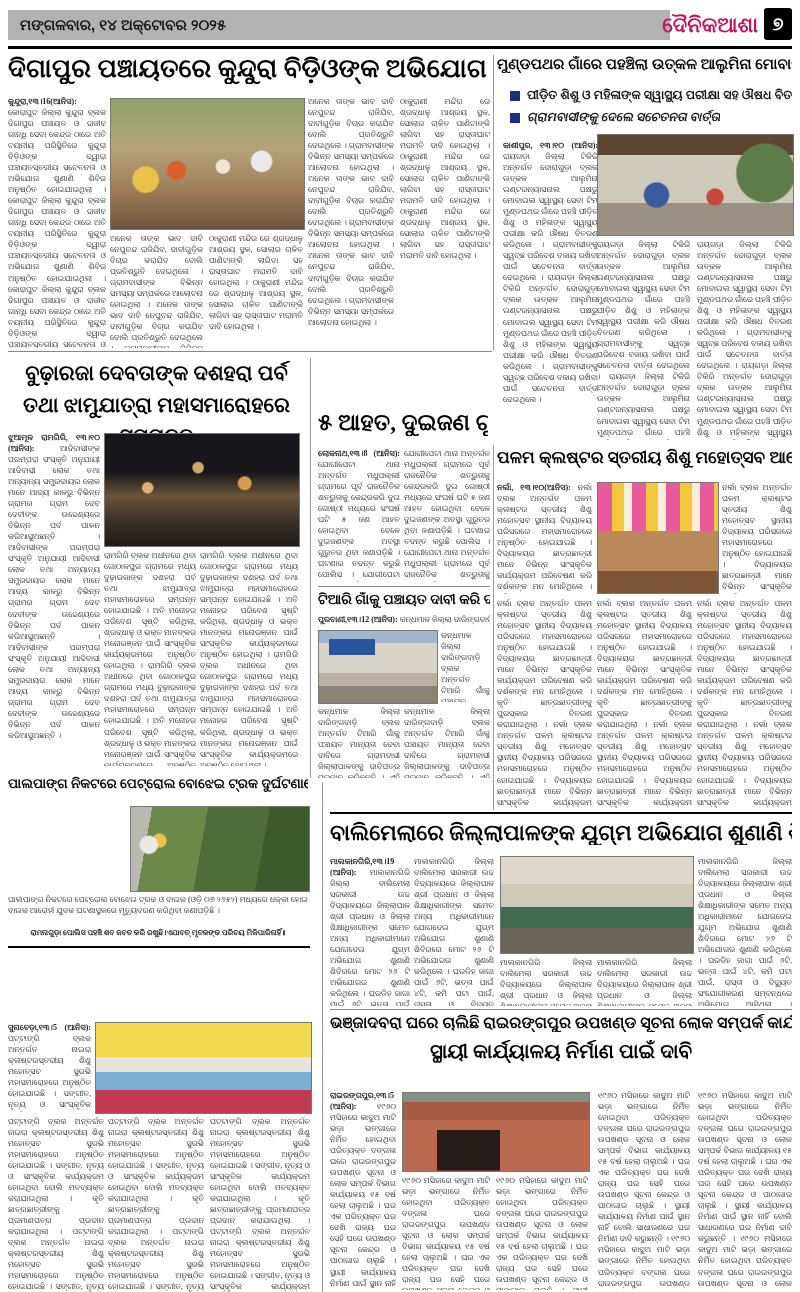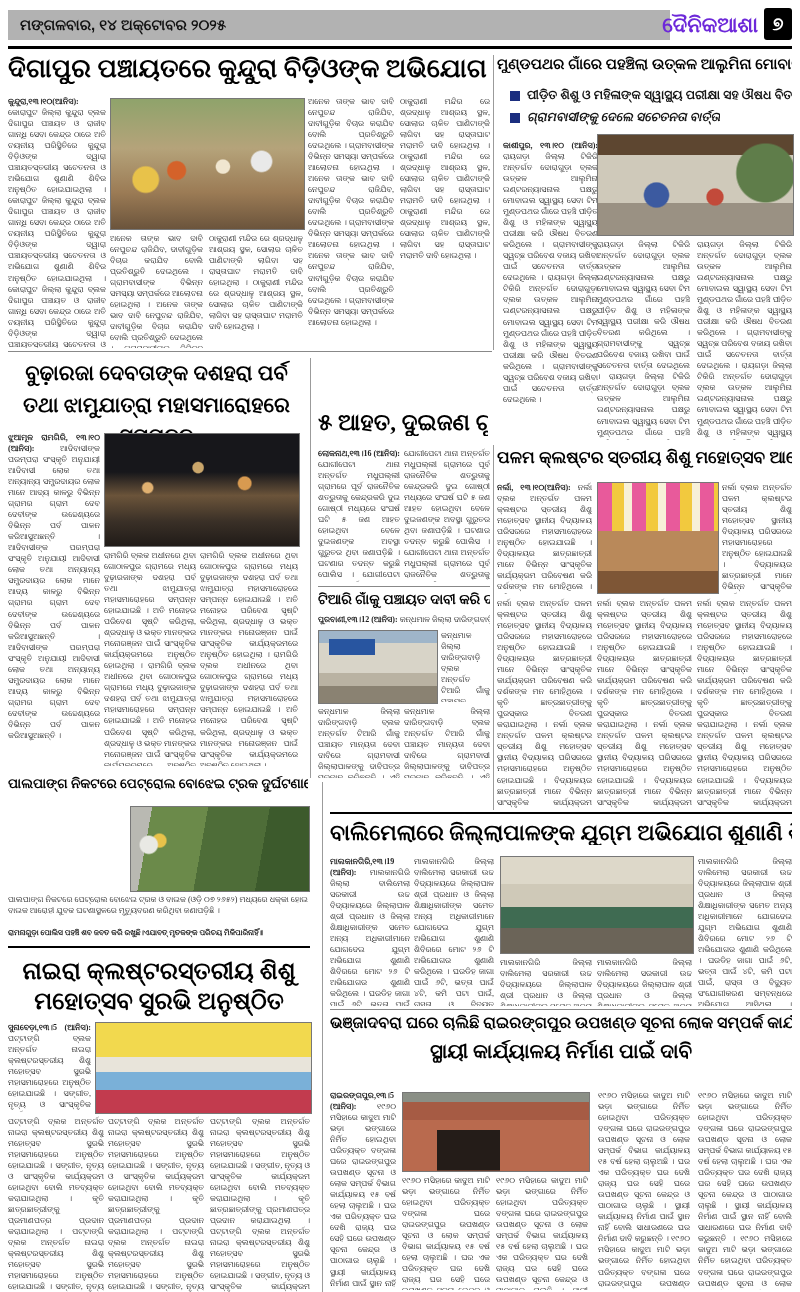--- a/index.html
+++ b/index.html
@@ -1,32 +1,32 @@
 <!DOCTYPE html>
 <html><head>
 <meta charset="utf-8">
 <style>
   html,body{margin:0;padding:0;background:#e9e9e9;}
   .page{position:relative;width:800px;height:1292px;background:#ffffff;margin:0 auto;
         font-family:"Liberation Serif","DejaVu Serif",serif;color:#141414;overflow:hidden;}
-  .abs{position:absolute;}
+  .abs{position:absolute;text-align:center;}
   .hl{font-weight:bold;color:#000;line-height:1.15;}
   .one{white-space:nowrap;overflow:hidden;}
   .ctr{text-align:center;}
   .bodytxt{font-size:8px;line-height:1.38;text-align:justify;overflow:hidden;word-break:break-word;color:#1c1c1c;}
   .dl{font-weight:bold;}
   .vrule{position:absolute;width:1px;background:#9b9b9b;}
   .hrule{position:absolute;background:#000;}
   .hrule-lt{position:absolute;background:#888;height:1px;}
   .photo{position:absolute;overflow:hidden;border:1px solid #777;}
   .cap{font-size:7.5px;font-weight:bold;line-height:1.3;overflow:hidden;}
   
   .datebar{background:#b2b2b2;display:flex;align-items:center;padding-left:12px;
            font-family:"Liberation Sans",sans-serif;font-weight:bold;font-size:15px;color:#111;}
-  .masthead{font-weight:bold;font-size:21px;color:#6d28d9;margin-left:8px;}
+  .masthead{font-weight:bold;font-size:21px;color:#be185d;margin-left:8px;}
   .pagebox{background:#000;color:#fff;display:flex;align-items:center;justify-content:center;
            font-weight:bold;font-size:18px;border-radius:3px;}
   
   .bullet-row{display:flex;align-items:center;gap:7px;}
   .bullet-sq{width:10px;height:10px;background:#1b2e7f;flex:0 0 auto;}
   .bullet-txt{font-weight:bold;font-size:12.5px;white-space:nowrap;overflow:hidden;}
   
   .ph-crowd{background:
     radial-gradient(circle at 18% 62%, #e8c24a 0 7%, rgba(0,0,0,0) 8%),
     radial-gradient(circle at 34% 55%, #d4622a 0 6%, rgba(0,0,0,0) 7%),
@@ -72,21 +72,21 @@
   <div class="abs datebar" style="left:8px;top:10px;width:650px;height:30px;">
     <span>ମଙ୍ଗଳବାର, ୧୪ ଅକ୍ଟୋବର ୨୦୨୫</span>
   </div>
   <div class="abs masthead" style="right:42px;top:13px;">ଦୈନିକଆଶା</div>
   <div class="abs pagebox" style="right:8px;top:8px;width:28px;height:32px;">
     <span>୭</span>
   </div>
   <div class="hrule" style="left:8px;top:46px;width:784px;height:3px;"></div>
 
   <div class="abs hl one" style="left:8px;top:54px;width:484px;font-size:26px;">ଦିଗାପୁର ପଞ୍ଚାୟତରେ କୁନ୍ଦୁରା ବିଡ଼ିଓଙ୍କ ଅଭିଯୋଗ ଶୁଣାଣି</div>
-  <p class="abs bodytxt" style="left:8px;top:96px;width:98px;height:252px;margin:0;"><b class="dl">କୁନ୍ଦୁରା,୧୩।୧୦(ଆନିସ):</b>
+  <p class="abs bodytxt" style="left:8px;top:96px;width:98px;height:252px;margin:0;"><b class="dl">କୁନ୍ଦୁରା,୧୩।16(ଆନିସ):</b>
      <span>କୋରାପୁଟ ଜିଲ୍ଲା କୁନ୍ଦୁରା ବ୍ଲକ ଦିଗାପୁର ପଞ୍ଚାୟତ ଓ ରାଜୀବ ଗାନ୍ଧି ସେବା କେନ୍ଦ୍ର ଠାରେ ଅତି ଚୟନୀୟ ପରିସ୍ଥିତିରେ କୁନ୍ଦୁରା ବିଡ଼ିଓଙ୍କ ଦ୍ୱାରା ପଞ୍ଚାୟତସ୍ତରୀୟ ସଚେତନତା ଓ ଅଭିଯୋଗ ଶୁଣାଣି ଶିବିର ଅନୁଷ୍ଠିତ ହୋଇଯାଇଥିଲା । କୋରାପୁଟ ଜିଲ୍ଲା କୁନ୍ଦୁରା ବ୍ଲକ ଦିଗାପୁର ପଞ୍ଚାୟତ ଓ ରାଜୀବ ଗାନ୍ଧି ସେବା କେନ୍ଦ୍ର ଠାରେ ଅତି ଚୟନୀୟ ପରିସ୍ଥିତିରେ କୁନ୍ଦୁରା ବିଡ଼ିଓଙ୍କ ଦ୍ୱାରା ପଞ୍ଚାୟତସ୍ତରୀୟ ସଚେତନତା ଓ ଅଭିଯୋଗ ଶୁଣାଣି ଶିବିର ଅନୁଷ୍ଠିତ ହୋଇଯାଇଥିଲା । କୋରାପୁଟ ଜିଲ୍ଲା କୁନ୍ଦୁରା ବ୍ଲକ ଦିଗାପୁର ପଞ୍ଚାୟତ ଓ ରାଜୀବ ଗାନ୍ଧି ସେବା କେନ୍ଦ୍ର ଠାରେ ଅତି ଚୟନୀୟ ପରିସ୍ଥିତିରେ କୁନ୍ଦୁରା ବିଡ଼ିଓଙ୍କ ଦ୍ୱାରା ପଞ୍ଚାୟତସ୍ତରୀୟ ସଚେତନତା ଓ ଅଭିଯୋଗ ଶୁଣାଣି ଶିବିର ଅନୁଷ୍ଠିତ ହୋଇଯାଇଥିଲା ।</span></p>
   <div class="photo ph-crowd" style="left:110px;top:98px;width:193px;height:130px;"></div>
   <p class="abs bodytxt" style="left:110px;top:233px;width:93px;height:115px;margin:0;">ଅନେକ ତାଙ୍କ ଭାବ ଦାବି ନେପୁଚନ୍ଦ ରାଜିଯିବ, ଦାବୀଗୁଡ଼ିକ ବିଚାର କରାଯିବ ବୋଲି ପ୍ରତିଶ୍ରୁତି ଦେଇଥିଲେ । ଗ୍ରାମବାସୀଙ୍କ ବିଭିନ୍ନ ସମସ୍ୟା ସମ୍ପର୍କରେ ଆଲୋଚନା ହୋଇଥିଲା । ଅନେକ ତାଙ୍କ ଭାବ ଦାବି ନେପୁଚନ୍ଦ ରାଜିଯିବ, ଦାବୀଗୁଡ଼ିକ ବିଚାର କରାଯିବ ବୋଲି ପ୍ରତିଶ୍ରୁତି ଦେଇଥିଲେ । ଗ୍ରାମବାସୀଙ୍କ ବିଭିନ୍ନ ସମସ୍ୟା ସମ୍ପର୍କରେ ଆଲୋଚନା ହୋଇଥିଲା ।</p>
   <p class="abs bodytxt" style="left:209px;top:233px;width:94px;height:115px;margin:0;">ଠାକୁରାଣୀ ମନ୍ଦିର ରେ ଶ୍ରଦ୍ଧାଳୁ ଆଶ୍ରୟ ସ୍ଥଳ, ସୋଲାର ଚାଳିତ ପାଣିଟାଙ୍କି ଲାଗିବା ସହ ରାସ୍ତାଘାଟ ମରାମତି ଦାବି ହୋଇଥିଲା । ଠାକୁରାଣୀ ମନ୍ଦିର ରେ ଶ୍ରଦ୍ଧାଳୁ ଆଶ୍ରୟ ସ୍ଥଳ, ସୋଲାର ଚାଳିତ ପାଣିଟାଙ୍କି ଲାଗିବା ସହ ରାସ୍ତାଘାଟ ମରାମତି ଦାବି ହୋଇଥିଲା ।</p>
   <p class="abs bodytxt" style="left:308px;top:96px;width:86px;height:252px;margin:0;">ଅନେକ ତାଙ୍କ ଭାବ ଦାବି ନେପୁଚନ୍ଦ ରାଜିଯିବ, ଦାବୀଗୁଡ଼ିକ ବିଚାର କରାଯିବ ବୋଲି ପ୍ରତିଶ୍ରୁତି ଦେଇଥିଲେ । ଗ୍ରାମବାସୀଙ୍କ ବିଭିନ୍ନ ସମସ୍ୟା ସମ୍ପର୍କରେ ଆଲୋଚନା ହୋଇଥିଲା । ଅନେକ ତାଙ୍କ ଭାବ ଦାବି ନେପୁଚନ୍ଦ ରାଜିଯିବ, ଦାବୀଗୁଡ଼ିକ ବିଚାର କରାଯିବ ବୋଲି ପ୍ରତିଶ୍ରୁତି ଦେଇଥିଲେ । ଗ୍ରାମବାସୀଙ୍କ ବିଭିନ୍ନ ସମସ୍ୟା ସମ୍ପର୍କରେ ଆଲୋଚନା ହୋଇଥିଲା । ଅନେକ ତାଙ୍କ ଭାବ ଦାବି ନେପୁଚନ୍ଦ ରାଜିଯିବ, ଦାବୀଗୁଡ଼ିକ ବିଚାର କରାଯିବ ବୋଲି ପ୍ରତିଶ୍ରୁତି ଦେଇଥିଲେ । ଗ୍ରାମବାସୀଙ୍କ ବିଭିନ୍ନ ସମସ୍ୟା ସମ୍ପର୍କରେ ଆଲୋଚନା ହୋଇଥିଲା ।</p>
   <p class="abs bodytxt" style="left:400px;top:96px;width:90px;height:252px;margin:0;">ଠାକୁରାଣୀ ମନ୍ଦିର ରେ ଶ୍ରଦ୍ଧାଳୁ ଆଶ୍ରୟ ସ୍ଥଳ, ସୋଲାର ଚାଳିତ ପାଣିଟାଙ୍କି ଲାଗିବା ସହ ରାସ୍ତାଘାଟ ମରାମତି ଦାବି ହୋଇଥିଲା । ଠାକୁରାଣୀ ମନ୍ଦିର ରେ ଶ୍ରଦ୍ଧାଳୁ ଆଶ୍ରୟ ସ୍ଥଳ, ସୋଲାର ଚାଳିତ ପାଣିଟାଙ୍କି ଲାଗିବା ସହ ରାସ୍ତାଘାଟ ମରାମତି ଦାବି ହୋଇଥିଲା । ଠାକୁରାଣୀ ମନ୍ଦିର ରେ ଶ୍ରଦ୍ଧାଳୁ ଆଶ୍ରୟ ସ୍ଥଳ, ସୋଲାର ଚାଳିତ ପାଣିଟାଙ୍କି ଲାଗିବା ସହ ରାସ୍ତାଘାଟ ମରାମତି ଦାବି ହୋଇଥିଲା ।</p>
   <div class="hrule-lt" style="left:8px;top:351px;width:484px;"></div>
 
   <div class="vrule" style="left:493px;top:55px;height:295px;"></div>
 
@@ -108,21 +108,21 @@
   <div class="abs hl ctr" style="left:8px;top:358px;width:297px;font-size:21px;line-height:1.5;">ବୁଢ଼ାରଜା ଦେବତାଙ୍କ ଦଶହରା ପର୍ବ ତଥା ଝାମୁଯାତ୍ରା ମହାସମାରୋହରେ ସମ୍ପନ୍ନ</div>
   <p class="abs bodytxt" style="left:8px;top:432px;width:92px;height:334px;margin:0;"><b class="dl">ଝୁଆମୂଳ ରାମଗିରି, ୧୩।୧୦ (ଆନିସ):</b>
      <span>ଆଦିବାସୀଙ୍କ ପରମ୍ପରା ସଂସ୍କୃତି ଅନୁଯାୟୀ ଆଦିବାସୀ ଲୋକ ତଥା ଅନ୍ୟାନ୍ୟ ସମ୍ପ୍ରଦାୟର ଲୋକ ମାନେ ଆଦ୍ୟ କାଳରୁ ବିଭିନ୍ନ ଗ୍ରାମର ଗ୍ରାମ ଦେବ ଦେବୀଙ୍କ ଉଦ୍ଦେଶ୍ୟରେ ବିଭିନ୍ନ ପର୍ବ ପାଳନ କରିଆସୁଅଛନ୍ତି । ଆଦିବାସୀଙ୍କ ପରମ୍ପରା ସଂସ୍କୃତି ଅନୁଯାୟୀ ଆଦିବାସୀ ଲୋକ ତଥା ଅନ୍ୟାନ୍ୟ ସମ୍ପ୍ରଦାୟର ଲୋକ ମାନେ ଆଦ୍ୟ କାଳରୁ ବିଭିନ୍ନ ଗ୍ରାମର ଗ୍ରାମ ଦେବ ଦେବୀଙ୍କ ଉଦ୍ଦେଶ୍ୟରେ ବିଭିନ୍ନ ପର୍ବ ପାଳନ କରିଆସୁଅଛନ୍ତି । ଆଦିବାସୀଙ୍କ ପରମ୍ପରା ସଂସ୍କୃତି ଅନୁଯାୟୀ ଆଦିବାସୀ ଲୋକ ତଥା ଅନ୍ୟାନ୍ୟ ସମ୍ପ୍ରଦାୟର ଲୋକ ମାନେ ଆଦ୍ୟ କାଳରୁ ବିଭିନ୍ନ ଗ୍ରାମର ଗ୍ରାମ ଦେବ ଦେବୀଙ୍କ ଉଦ୍ଦେଶ୍ୟରେ ବିଭିନ୍ନ ପର୍ବ ପାଳନ କରିଆସୁଅଛନ୍ତି ।</span></p>
   <div class="photo ph-night" style="left:104px;top:433px;width:194px;height:112px;"></div>
   <p class="abs bodytxt" style="left:104px;top:550px;width:92px;height:216px;margin:0;">ରାମଗିରି ବ୍ଲକ ଅଧୀନରେ ଥିବା ଗୋଠାଳପୁର ଗ୍ରାମରେ ମଧ୍ୟ ବୁଢ଼ାରଜାଙ୍କ ଦଶହରା ପର୍ବ ତଥା ଝାମୁଯାତ୍ରା ମହାସମାରୋହରେ ସମ୍ପନ୍ନ ହୋଇଯାଇଛି । ଅତି ମନୋହର ପରିବେଶ ସୃଷ୍ଟି କରିଥିଲା, ଶ୍ରଦ୍ଧାଳୁ ଓ ଭକ୍ତ ମାନଙ୍କର ମନୋରଞ୍ଜନ ପାଇଁ ସାଂସ୍କୃତିକ କାର୍ଯ୍ୟକ୍ରମରେ ଅନୁଷ୍ଠିତ ହୋଇଥିଲା । ରାମଗିରି ବ୍ଲକ ଅଧୀନରେ ଥିବା ଗୋଠାଳପୁର ଗ୍ରାମରେ ମଧ୍ୟ ବୁଢ଼ାରଜାଙ୍କ ଦଶହରା ପର୍ବ ତଥା ଝାମୁଯାତ୍ରା ମହାସମାରୋହରେ ସମ୍ପନ୍ନ ହୋଇଯାଇଛି । ଅତି ମନୋହର ପରିବେଶ ସୃଷ୍ଟି କରିଥିଲା, ଶ୍ରଦ୍ଧାଳୁ ଓ ଭକ୍ତ ମାନଙ୍କର ମନୋରଞ୍ଜନ ପାଇଁ ସାଂସ୍କୃତିକ କାର୍ଯ୍ୟକ୍ରମରେ ଅନୁଷ୍ଠିତ ହୋଇଥିଲା ।</p>
   <p class="abs bodytxt" style="left:200px;top:550px;width:98px;height:216px;margin:0;">ରାମଗିରି ବ୍ଲକ ଅଧୀନରେ ଥିବା ଗୋଠାଳପୁର ଗ୍ରାମରେ ମଧ୍ୟ ବୁଢ଼ାରଜାଙ୍କ ଦଶହରା ପର୍ବ ତଥା ଝାମୁଯାତ୍ରା ମହାସମାରୋହରେ ସମ୍ପନ୍ନ ହୋଇଯାଇଛି । ଅତି ମନୋହର ପରିବେଶ ସୃଷ୍ଟି କରିଥିଲା, ଶ୍ରଦ୍ଧାଳୁ ଓ ଭକ୍ତ ମାନଙ୍କର ମନୋରଞ୍ଜନ ପାଇଁ ସାଂସ୍କୃତିକ କାର୍ଯ୍ୟକ୍ରମରେ ଅନୁଷ୍ଠିତ ହୋଇଥିଲା । ରାମଗିରି ବ୍ଲକ ଅଧୀନରେ ଥିବା ଗୋଠାଳପୁର ଗ୍ରାମରେ ମଧ୍ୟ ବୁଢ଼ାରଜାଙ୍କ ଦଶହରା ପର୍ବ ତଥା ଝାମୁଯାତ୍ରା ମହାସମାରୋହରେ ସମ୍ପନ୍ନ ହୋଇଯାଇଛି । ଅତି ମନୋହର ପରିବେଶ ସୃଷ୍ଟି କରିଥିଲା, ଶ୍ରଦ୍ଧାଳୁ ଓ ଭକ୍ତ ମାନଙ୍କର ମନୋରଞ୍ଜନ ପାଇଁ ସାଂସ୍କୃତିକ କାର୍ଯ୍ୟକ୍ରମରେ ଅନୁଷ୍ଠିତ ହୋଇଥିଲା ।</p>
 
   <div class="vrule" style="left:310px;top:358px;height:420px;"></div>
 
   <div class="abs hl ctr one" style="left:318px;top:410px;width:170px;font-size:23px;">୫ ଆହତ, ଦୁଇଜଣ ଗୁରୁତର</div>
-  <p class="abs bodytxt" style="left:318px;top:448px;width:82px;height:134px;margin:0;"><b class="dl">ଲୋକନାଥ,୧୩।16 (ଆନିସ):</b>
+  <p class="abs bodytxt" style="left:318px;top:448px;width:82px;height:134px;margin:0;"><b class="dl">ଲୋକନାଥ,୧୩।8 (ଆନିସ):</b>
      <span>ଯୋଗୀପେଟା ଥାନା ଅନ୍ତର୍ଗତ ମଧୁପଲ୍ଲୀ ଗ୍ରାମରେ ପୂର୍ବ ରାଜନୈତିକ ଶତ୍ରୁତାକୁ କେନ୍ଦ୍ରକରି ଦୁଇ ଗୋଷ୍ଠୀ ମଧ୍ୟରେ ସଂଘର୍ଷ ଘଟି ୫ ଜଣ ଆହତ ହୋଇଥିବା ବେଳେ ଦୁଇଜଣଙ୍କ ଅବସ୍ଥା ଗୁରୁତର ଥିବା ଜଣାପଡ଼ିଛି । ଘଟଣାର ତଦନ୍ତ କରୁଛି ପୋଲିସ । ଯୋଗୀପେଟା ଥାନା ଅନ୍ତର୍ଗତ ମଧୁପଲ୍ଲୀ ଗ୍ରାମରେ ପୂର୍ବ ରାଜନୈତିକ ଶତ୍ରୁତାକୁ କେନ୍ଦ୍ରକରି ଦୁଇ ଗୋଷ୍ଠୀ ମଧ୍ୟରେ ସଂଘର୍ଷ ଘଟି ୫ ଜଣ ଆହତ ହୋଇଥିବା ବେଳେ ଦୁଇଜଣଙ୍କ ଅବସ୍ଥା ଗୁରୁତର ଥିବା ଜଣାପଡ଼ିଛି । ଘଟଣାର ତଦନ୍ତ କରୁଛି ପୋଲିସ ।</span></p>
   <p class="abs bodytxt" style="left:404px;top:448px;width:86px;height:134px;margin:0;">ଯୋଗୀପେଟା ଥାନା ଅନ୍ତର୍ଗତ ମଧୁପଲ୍ଲୀ ଗ୍ରାମରେ ପୂର୍ବ ରାଜନୈତିକ ଶତ୍ରୁତାକୁ କେନ୍ଦ୍ରକରି ଦୁଇ ଗୋଷ୍ଠୀ ମଧ୍ୟରେ ସଂଘର୍ଷ ଘଟି ୫ ଜଣ ଆହତ ହୋଇଥିବା ବେଳେ ଦୁଇଜଣଙ୍କ ଅବସ୍ଥା ଗୁରୁତର ଥିବା ଜଣାପଡ଼ିଛି । ଘଟଣାର ତଦନ୍ତ କରୁଛି ପୋଲିସ । ଯୋଗୀପେଟା ଥାନା ଅନ୍ତର୍ଗତ ମଧୁପଲ୍ଲୀ ଗ୍ରାମରେ ପୂର୍ବ ରାଜନୈତିକ ଶତ୍ରୁତାକୁ କେନ୍ଦ୍ରକରି ଦୁଇ ଗୋଷ୍ଠୀ ମଧ୍ୟରେ ସଂଘର୍ଷ ଘଟି ୫ ଜଣ ଆହତ ହୋଇଥିବା ବେଳେ ଦୁଇଜଣଙ୍କ ଅବସ୍ଥା ଗୁରୁତର ଥିବା ଜଣାପଡ଼ିଛି । ଘଟଣାର ତଦନ୍ତ କରୁଛି ପୋଲିସ ।</p>
   <div class="hrule-lt" style="left:318px;top:586px;width:172px;"></div>
 
   <div class="abs hl ctr one" style="left:318px;top:592px;width:172px;font-size:14px;">ଟିଆରି ଗାଁକୁ ପଞ୍ଚାୟତ ଦାବୀ କରି ଦାବିପତ୍ର</div>
   <p class="abs bodytxt one" style="left:318px;top:614px;width:172px;height:13px;margin:0;"><b class="dl">ପୁରବାଣୀ,୧୩।12 (ଆନିସ):</b>
      <span>କନ୍ଧମାଳ ଜିଲ୍ଲା ଦାରିଙ୍ଗବାଡ଼ି ବ୍ଲକ ଅନ୍ତର୍ଗତ ଟିଆରି ଗାଁକୁ ପଞ୍ଚାୟତ ମାନ୍ୟତା ଦେବା ଦାବିରେ ଗ୍ରାମବାସୀ ଜିଲ୍ଲାପାଳଙ୍କୁ ଦାବିପତ୍ର ପ୍ରଦାନ କରିଛନ୍ତି । ଏହି ଗ୍ରାମ ଏକ ପଞ୍ଚାୟତ ମାନ୍ୟତା ମିଳିଲେ ବିକାଶ ଘଟିବ ବୋଲି ଗ୍ରାମବାସୀ କହିଛନ୍ତି ।</span></p>
   <div class="photo ph-bluesign" style="left:318px;top:630px;width:118px;height:72px;"></div>
   <p class="abs bodytxt" style="left:441px;top:630px;width:49px;height:72px;margin:0;">କନ୍ଧମାଳ ଜିଲ୍ଲା ଦାରିଙ୍ଗବାଡ଼ି ବ୍ଲକ ଅନ୍ତର୍ଗତ ଟିଆରି ଗାଁକୁ ପଞ୍ଚାୟତ ମାନ୍ୟତା ଦେବା ଦାବିରେ ଗ୍ରାମବାସୀ ଜିଲ୍ଲାପାଳଙ୍କୁ ଦାବିପତ୍ର ପ୍ରଦାନ କରିଛନ୍ତି । ଏହି ଗ୍ରାମ ଏକ ପଞ୍ଚାୟତ ମାନ୍ୟତା ମିଳିଲେ ବିକାଶ ଘଟିବ ବୋଲି ଗ୍ରାମବାସୀ କହିଛନ୍ତି ।</p>
   <p class="abs bodytxt" style="left:318px;top:706px;width:82px;height:72px;margin:0;">କନ୍ଧମାଳ ଜିଲ୍ଲା ଦାରିଙ୍ଗବାଡ଼ି ବ୍ଲକ ଅନ୍ତର୍ଗତ ଟିଆରି ଗାଁକୁ ପଞ୍ଚାୟତ ମାନ୍ୟତା ଦେବା ଦାବିରେ ଗ୍ରାମବାସୀ ଜିଲ୍ଲାପାଳଙ୍କୁ ଦାବିପତ୍ର ପ୍ରଦାନ କରିଛନ୍ତି । ଏହି ଗ୍ରାମ ଏକ ପଞ୍ଚାୟତ ମାନ୍ୟତା ମିଳିଲେ ବିକାଶ ଘଟିବ ବୋଲି ଗ୍ରାମବାସୀ କହିଛନ୍ତି ।</p>
@@ -138,21 +138,20 @@
   <p class="abs bodytxt" style="left:497px;top:598px;width:95px;height:210px;margin:0;">ନର୍ଲା ବ୍ଲକ ଅନ୍ତର୍ଗତ ପଳମ କ୍ଲଷ୍ଟର ସ୍ତରୀୟ ଶିଶୁ ମହୋତ୍ସବ ସ୍ଥାନୀୟ ବିଦ୍ୟାଳୟ ପରିସରରେ ମହାସମାରୋହରେ ଅନୁଷ୍ଠିତ ହୋଇଯାଇଛି । ବିଦ୍ୟାଳୟର ଛାତ୍ରଛାତ୍ରୀ ମାନେ ବିଭିନ୍ନ ସାଂସ୍କୃତିକ କାର୍ଯ୍ୟକ୍ରମ ପରିବେଷଣ କରି ଦର୍ଶକଙ୍କ ମନ ମୋହିଥିଲେ । କୃତି ଛାତ୍ରଛାତ୍ରୀଙ୍କୁ ପୁରସ୍କାର ବିତରଣ କରାଯାଇଥିଲା । ନର୍ଲା ବ୍ଲକ ଅନ୍ତର୍ଗତ ପଳମ କ୍ଲଷ୍ଟର ସ୍ତରୀୟ ଶିଶୁ ମହୋତ୍ସବ ସ୍ଥାନୀୟ ବିଦ୍ୟାଳୟ ପରିସରରେ ମହାସମାରୋହରେ ଅନୁଷ୍ଠିତ ହୋଇଯାଇଛି । ବିଦ୍ୟାଳୟର ଛାତ୍ରଛାତ୍ରୀ ମାନେ ବିଭିନ୍ନ ସାଂସ୍କୃତିକ କାର୍ଯ୍ୟକ୍ରମ ପରିବେଷଣ କରି ଦର୍ଶକଙ୍କ ମନ ମୋହିଥିଲେ । କୃତି ଛାତ୍ରଛାତ୍ରୀଙ୍କୁ ପୁରସ୍କାର ବିତରଣ କରାଯାଇଥିଲା ।</p>
   <p class="abs bodytxt" style="left:597px;top:598px;width:95px;height:210px;margin:0;">ନର୍ଲା ବ୍ଲକ ଅନ୍ତର୍ଗତ ପଳମ କ୍ଲଷ୍ଟର ସ୍ତରୀୟ ଶିଶୁ ମହୋତ୍ସବ ସ୍ଥାନୀୟ ବିଦ୍ୟାଳୟ ପରିସରରେ ମହାସମାରୋହରେ ଅନୁଷ୍ଠିତ ହୋଇଯାଇଛି । ବିଦ୍ୟାଳୟର ଛାତ୍ରଛାତ୍ରୀ ମାନେ ବିଭିନ୍ନ ସାଂସ୍କୃତିକ କାର୍ଯ୍ୟକ୍ରମ ପରିବେଷଣ କରି ଦର୍ଶକଙ୍କ ମନ ମୋହିଥିଲେ । କୃତି ଛାତ୍ରଛାତ୍ରୀଙ୍କୁ ପୁରସ୍କାର ବିତରଣ କରାଯାଇଥିଲା । ନର୍ଲା ବ୍ଲକ ଅନ୍ତର୍ଗତ ପଳମ କ୍ଲଷ୍ଟର ସ୍ତରୀୟ ଶିଶୁ ମହୋତ୍ସବ ସ୍ଥାନୀୟ ବିଦ୍ୟାଳୟ ପରିସରରେ ମହାସମାରୋହରେ ଅନୁଷ୍ଠିତ ହୋଇଯାଇଛି । ବିଦ୍ୟାଳୟର ଛାତ୍ରଛାତ୍ରୀ ମାନେ ବିଭିନ୍ନ ସାଂସ୍କୃତିକ କାର୍ଯ୍ୟକ୍ରମ ପରିବେଷଣ କରି ଦର୍ଶକଙ୍କ ମନ ମୋହିଥିଲେ । କୃତି ଛାତ୍ରଛାତ୍ରୀଙ୍କୁ ପୁରସ୍କାର ବିତରଣ କରାଯାଇଥିଲା ।</p>
   <p class="abs bodytxt" style="left:697px;top:598px;width:95px;height:210px;margin:0;">ନର୍ଲା ବ୍ଲକ ଅନ୍ତର୍ଗତ ପଳମ କ୍ଲଷ୍ଟର ସ୍ତରୀୟ ଶିଶୁ ମହୋତ୍ସବ ସ୍ଥାନୀୟ ବିଦ୍ୟାଳୟ ପରିସରରେ ମହାସମାରୋହରେ ଅନୁଷ୍ଠିତ ହୋଇଯାଇଛି । ବିଦ୍ୟାଳୟର ଛାତ୍ରଛାତ୍ରୀ ମାନେ ବିଭିନ୍ନ ସାଂସ୍କୃତିକ କାର୍ଯ୍ୟକ୍ରମ ପରିବେଷଣ କରି ଦର୍ଶକଙ୍କ ମନ ମୋହିଥିଲେ । କୃତି ଛାତ୍ରଛାତ୍ରୀଙ୍କୁ ପୁରସ୍କାର ବିତରଣ କରାଯାଇଥିଲା । ନର୍ଲା ବ୍ଲକ ଅନ୍ତର୍ଗତ ପଳମ କ୍ଲଷ୍ଟର ସ୍ତରୀୟ ଶିଶୁ ମହୋତ୍ସବ ସ୍ଥାନୀୟ ବିଦ୍ୟାଳୟ ପରିସରରେ ମହାସମାରୋହରେ ଅନୁଷ୍ଠିତ ହୋଇଯାଇଛି । ବିଦ୍ୟାଳୟର ଛାତ୍ରଛାତ୍ରୀ ମାନେ ବିଭିନ୍ନ ସାଂସ୍କୃତିକ କାର୍ଯ୍ୟକ୍ରମ ପରିବେଷଣ କରି ଦର୍ଶକଙ୍କ ମନ ମୋହିଥିଲେ । କୃତି ଛାତ୍ରଛାତ୍ରୀଙ୍କୁ ପୁରସ୍କାର ବିତରଣ କରାଯାଇଥିଲା ।</p>
 
   <div class="abs hl ctr one" style="left:8px;top:776px;width:300px;font-size:13.5px;">ପାଲପାଙ୍ଗ ନିକଟରେ ପେଟ୍ରୋଲ ବୋଝେଇ ଟ୍ରକ ଦୁର୍ଘଟଣାରେ ଯୁବକ ମୃତ</div>
   <div class="photo ph-accident" style="left:130px;top:806px;width:178px;height:84px;"></div>
   <p class="abs bodytxt" style="left:8px;top:894px;width:300px;height:30px;margin:0;">ପାଲପାଙ୍ଗ ନିକଟରେ ପେଟ୍ରୋଲ ବୋଝେଇ ଟ୍ରକ ଓ ବାଇକ (ଓଡ଼ି ୦୭ ୨୬୫୨) ମଧ୍ୟରେ ଧକ୍କା ହୋଇ ବାଇକ ଆରୋହୀ ଯୁବକ ଘଟଣାସ୍ଥଳରେ ମୃତ୍ୟୁବରଣ କରିଥିବା ଜଣାପଡ଼ିଛି ।</p>
   <p class="abs cap one" style="left:8px;top:928px;width:300px;margin:0;">ରାମନାଗୁଡ଼ା ପୋଲିସ ପହଞ୍ଚି ଶବ ଜବତ କରି ରଖୁଛି।ଏଯାବତ୍ ମୃତକଙ୍କ ପରିଚୟ ମିଳିପାରିନାହିଁ॥</p>
   <div class="hrule" style="left:8px;top:946px;width:302px;height:2px;"></div>
 
-  <div class="abs hl ctr" style="left:8px;top:956px;width:302px;font-size:24px;line-height:1.25;">ନାଇରା କ୍ଲଷ୍ଟରସ୍ତରୀୟ ଶିଶୁ ମହୋତ୍ସବ ସୁରଭି ଅନୁଷ୍ଠିତ</div>
   <p class="abs bodytxt" style="left:8px;top:1022px;width:83px;height:90px;margin:0;"><b class="dl">ସୁନାବେଡ଼ା,୧୩।5 (ଆନିସ):</b>
      <span>ପଟ୍ଟାଙ୍ଗି ବ୍ଲକ ଅନ୍ତର୍ଗତ ନାଇରା କ୍ଲଷ୍ଟରସ୍ତରୀୟ ଶିଶୁ ମହୋତ୍ସବ ସୁରଭି ମହାସମାରୋହରେ ଅନୁଷ୍ଠିତ ହୋଇଯାଇଛି । ସଙ୍ଗୀତ, ନୃତ୍ୟ ଓ ସାଂସ୍କୃତିକ କାର୍ଯ୍ୟକ୍ରମ ହୋଇଥିବା ବୋଲି ମତବ୍ୟକ୍ତ କରାଯାଇଥିଲା । କୃତି ଛାତ୍ରଛାତ୍ରୀଙ୍କୁ ପ୍ରମାଣପତ୍ର ପ୍ରଦାନ କରାଯାଇଥିଲା ।</span></p>
   <div class="photo ph-stage" style="left:95px;top:1022px;width:215px;height:90px;"></div>
   <p class="abs bodytxt" style="left:8px;top:1116px;width:96px;height:176px;margin:0;">ପଟ୍ଟାଙ୍ଗି ବ୍ଲକ ଅନ୍ତର୍ଗତ ନାଇରା କ୍ଲଷ୍ଟରସ୍ତରୀୟ ଶିଶୁ ମହୋତ୍ସବ ସୁରଭି ମହାସମାରୋହରେ ଅନୁଷ୍ଠିତ ହୋଇଯାଇଛି । ସଙ୍ଗୀତ, ନୃତ୍ୟ ଓ ସାଂସ୍କୃତିକ କାର୍ଯ୍ୟକ୍ରମ ହୋଇଥିବା ବୋଲି ମତବ୍ୟକ୍ତ କରାଯାଇଥିଲା । କୃତି ଛାତ୍ରଛାତ୍ରୀଙ୍କୁ ପ୍ରମାଣପତ୍ର ପ୍ରଦାନ କରାଯାଇଥିଲା । ପଟ୍ଟାଙ୍ଗି ବ୍ଲକ ଅନ୍ତର୍ଗତ ନାଇରା କ୍ଲଷ୍ଟରସ୍ତରୀୟ ଶିଶୁ ମହୋତ୍ସବ ସୁରଭି ମହାସମାରୋହରେ ଅନୁଷ୍ଠିତ ହୋଇଯାଇଛି । ସଙ୍ଗୀତ, ନୃତ୍ୟ ଓ ସାଂସ୍କୃତିକ କାର୍ଯ୍ୟକ୍ରମ ହୋଇଥିବା ବୋଲି ମତବ୍ୟକ୍ତ କରାଯାଇଥିଲା । କୃତି ଛାତ୍ରଛାତ୍ରୀଙ୍କୁ ପ୍ରମାଣପତ୍ର ପ୍ରଦାନ କରାଯାଇଥିଲା ।</p>
   <p class="abs bodytxt" style="left:108px;top:1116px;width:96px;height:176px;margin:0;">ପଟ୍ଟାଙ୍ଗି ବ୍ଲକ ଅନ୍ତର୍ଗତ ନାଇରା କ୍ଲଷ୍ଟରସ୍ତରୀୟ ଶିଶୁ ମହୋତ୍ସବ ସୁରଭି ମହାସମାରୋହରେ ଅନୁଷ୍ଠିତ ହୋଇଯାଇଛି । ସଙ୍ଗୀତ, ନୃତ୍ୟ ଓ ସାଂସ୍କୃତିକ କାର୍ଯ୍ୟକ୍ରମ ହୋଇଥିବା ବୋଲି ମତବ୍ୟକ୍ତ କରାଯାଇଥିଲା । କୃତି ଛାତ୍ରଛାତ୍ରୀଙ୍କୁ ପ୍ରମାଣପତ୍ର ପ୍ରଦାନ କରାଯାଇଥିଲା । ପଟ୍ଟାଙ୍ଗି ବ୍ଲକ ଅନ୍ତର୍ଗତ ନାଇରା କ୍ଲଷ୍ଟରସ୍ତରୀୟ ଶିଶୁ ମହୋତ୍ସବ ସୁରଭି ମହାସମାରୋହରେ ଅନୁଷ୍ଠିତ ହୋଇଯାଇଛି । ସଙ୍ଗୀତ, ନୃତ୍ୟ ଓ ସାଂସ୍କୃତିକ କାର୍ଯ୍ୟକ୍ରମ ହୋଇଥିବା ବୋଲି ମତବ୍ୟକ୍ତ କରାଯାଇଥିଲା । କୃତି ଛାତ୍ରଛାତ୍ରୀଙ୍କୁ ପ୍ରମାଣପତ୍ର ପ୍ରଦାନ କରାଯାଇଥିଲା ।</p>
   <p class="abs bodytxt" style="left:210px;top:1116px;width:100px;height:176px;margin:0;">ପଟ୍ଟାଙ୍ଗି ବ୍ଲକ ଅନ୍ତର୍ଗତ ନାଇରା କ୍ଲଷ୍ଟରସ୍ତରୀୟ ଶିଶୁ ମହୋତ୍ସବ ସୁରଭି ମହାସମାରୋହରେ ଅନୁଷ୍ଠିତ ହୋଇଯାଇଛି । ସଙ୍ଗୀତ, ନୃତ୍ୟ ଓ ସାଂସ୍କୃତିକ କାର୍ଯ୍ୟକ୍ରମ ହୋଇଥିବା ବୋଲି ମତବ୍ୟକ୍ତ କରାଯାଇଥିଲା । କୃତି ଛାତ୍ରଛାତ୍ରୀଙ୍କୁ ପ୍ରମାଣପତ୍ର ପ୍ରଦାନ କରାଯାଇଥିଲା । ପଟ୍ଟାଙ୍ଗି ବ୍ଲକ ଅନ୍ତର୍ଗତ ନାଇରା କ୍ଲଷ୍ଟରସ୍ତରୀୟ ଶିଶୁ ମହୋତ୍ସବ ସୁରଭି ମହାସମାରୋହରେ ଅନୁଷ୍ଠିତ ହୋଇଯାଇଛି । ସଙ୍ଗୀତ, ନୃତ୍ୟ ଓ ସାଂସ୍କୃତିକ କାର୍ଯ୍ୟକ୍ରମ ହୋଇଥିବା ବୋଲି ମତବ୍ୟକ୍ତ କରାଯାଇଥିଲା । କୃତି ଛାତ୍ରଛାତ୍ରୀଙ୍କୁ ପ୍ରମାଣପତ୍ର ପ୍ରଦାନ କରାଯାଇଥିଲା ।</p>
 
   <div class="vrule" style="left:322px;top:782px;height:510px;"></div>
 
   <div class="hrule" style="left:330px;top:812px;width:462px;height:2px;"></div>

